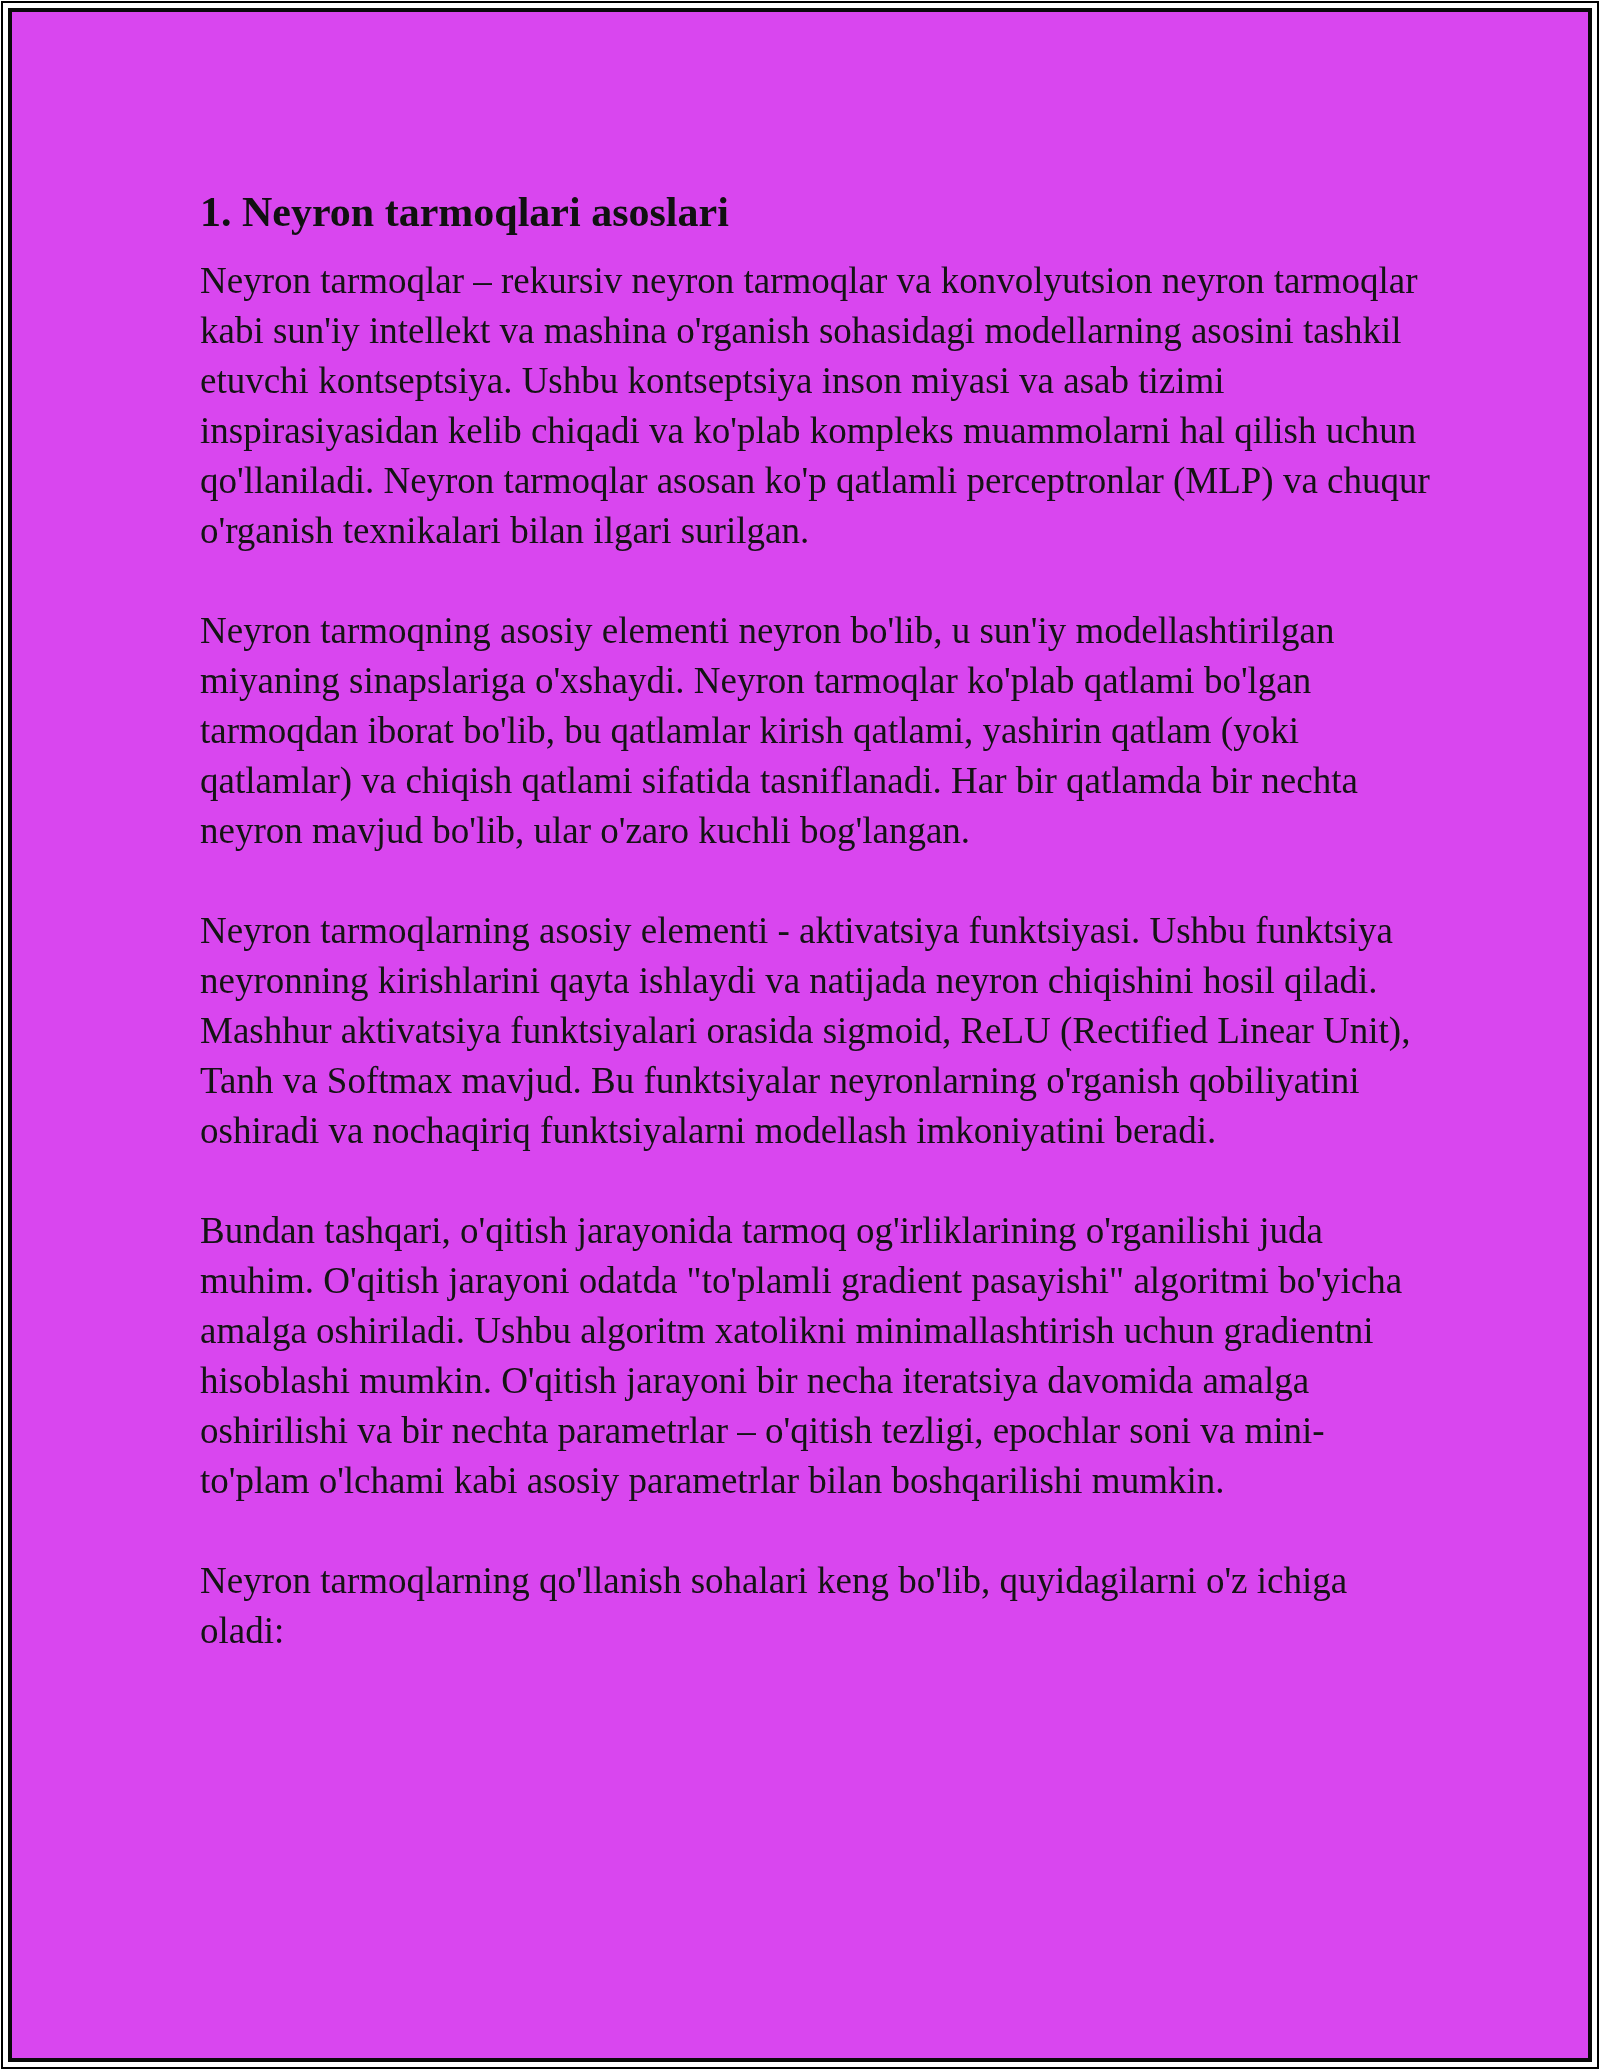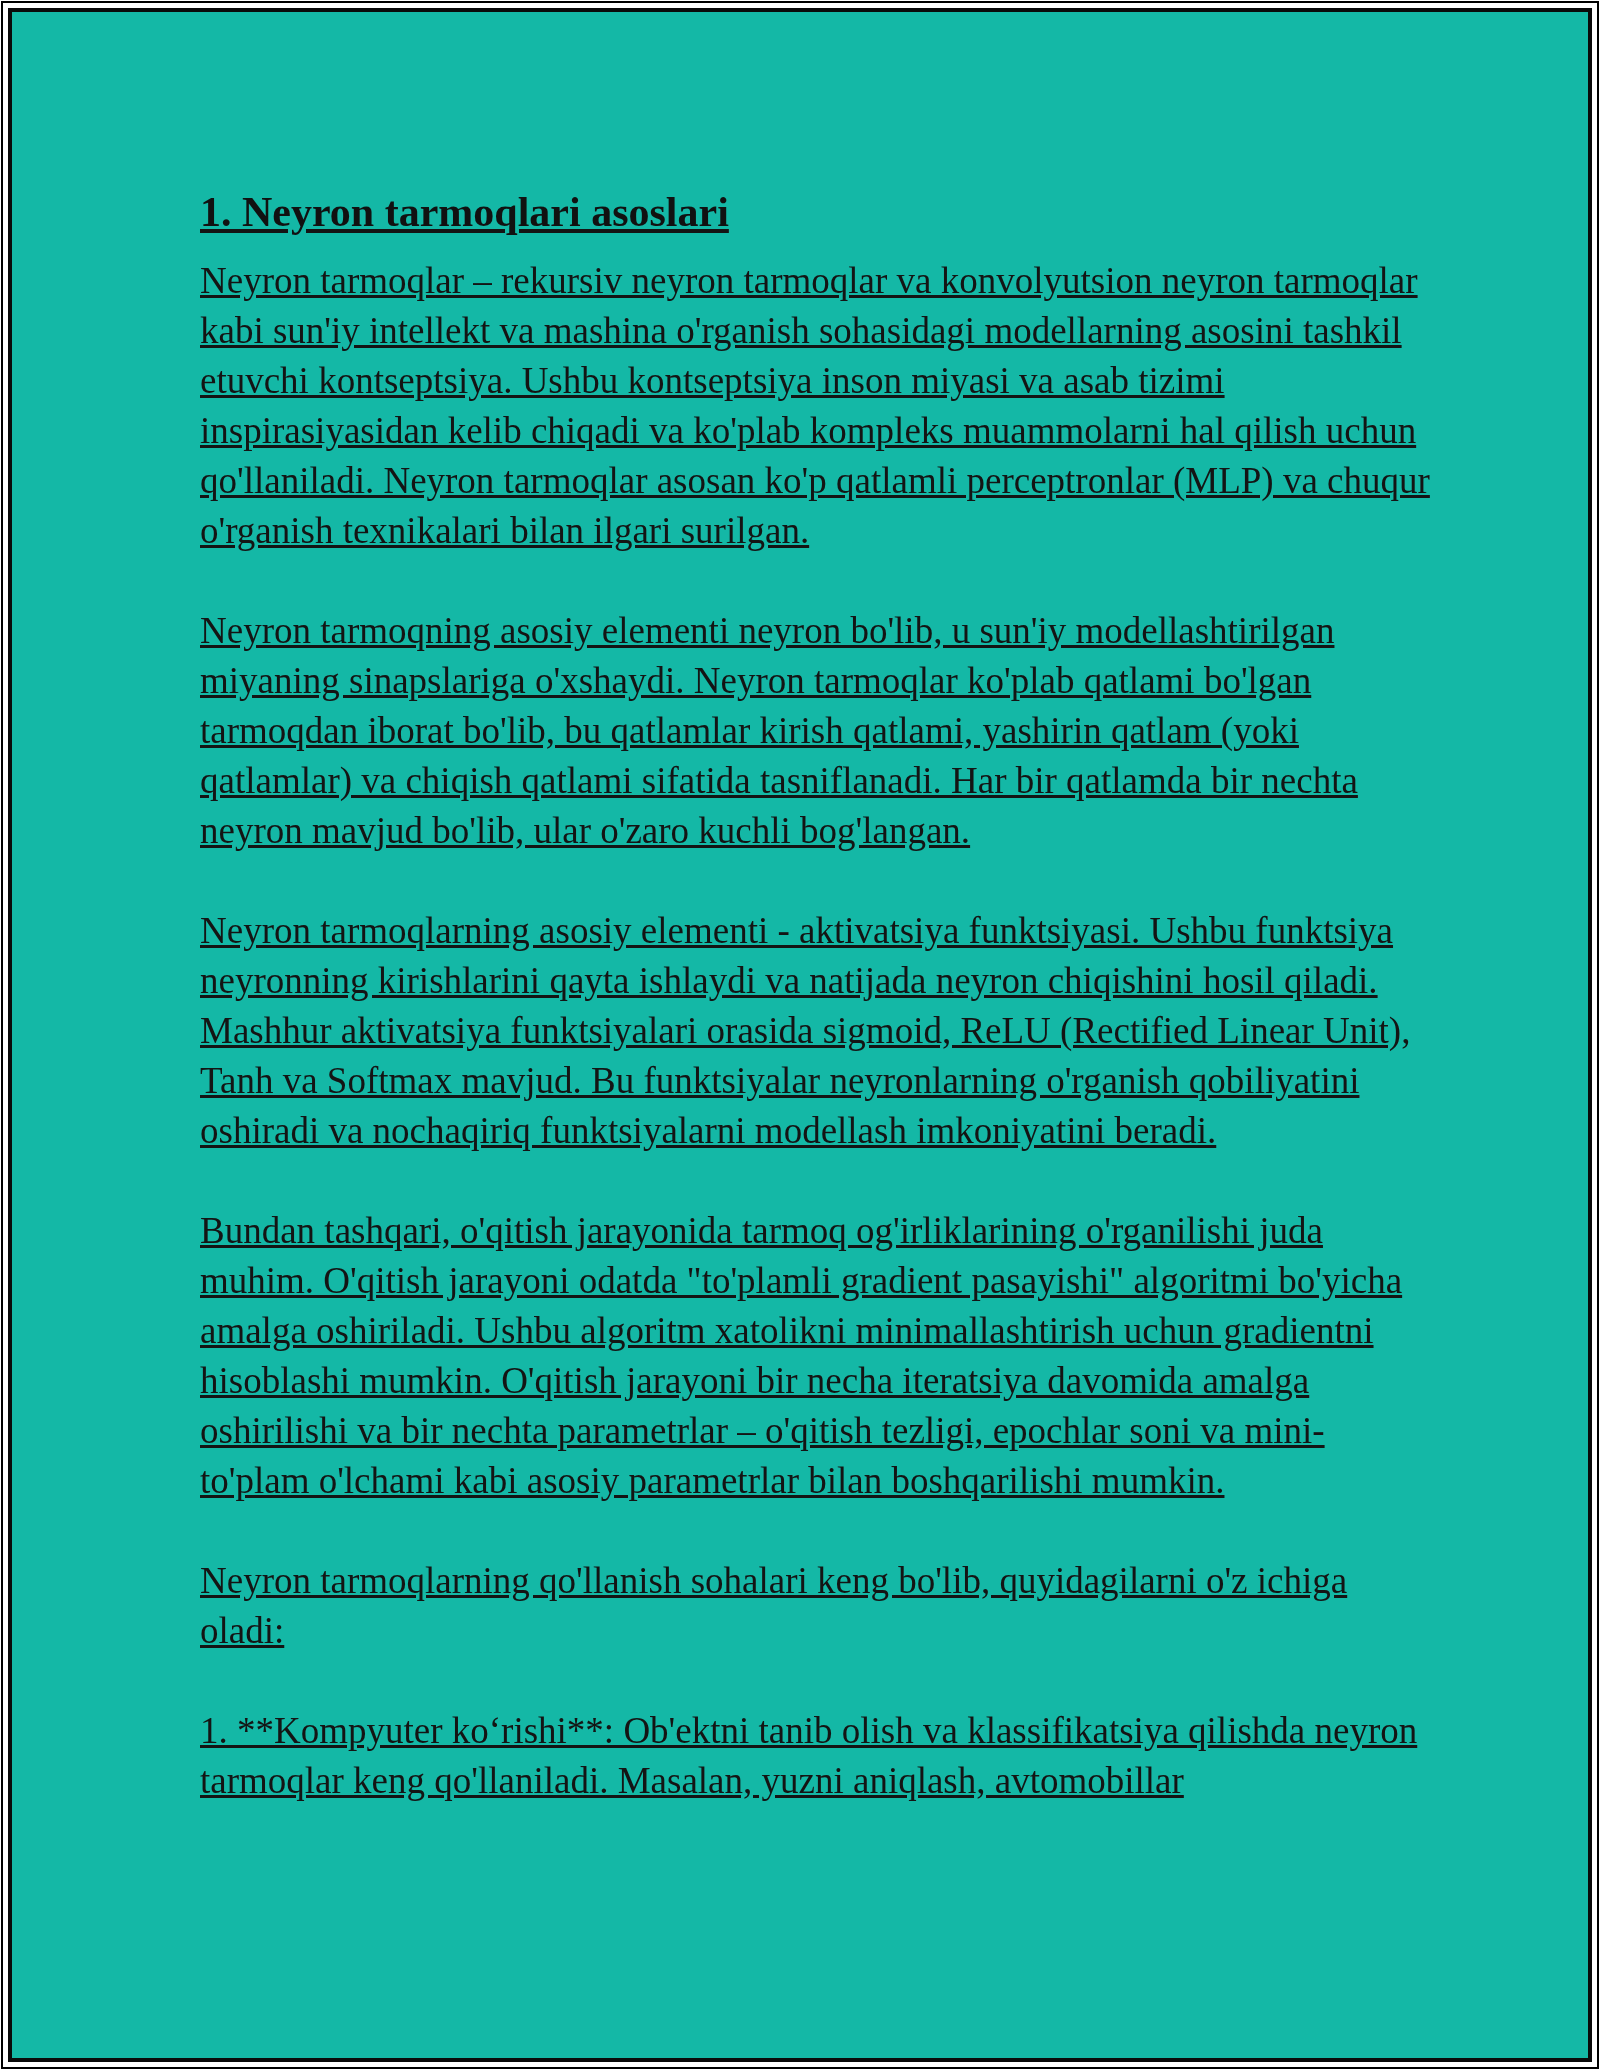--- a/index.html
+++ b/index.html
@@ -17,22 +17,21 @@
   .frame-outer {
     position: absolute;
     inset: 1px;
     border: 2px solid #000000;
   }
   .frame-inner {
     position: absolute;
     inset: 5px;
     border: 4px solid #0a0a0a;
     overflow: hidden;
-    background: #14b8a6;
-    text-decoration: underline;
+    background: #d946ef;
   }
   .content {
     box-sizing: border-box;
     width: 100%;
     height: 100%;
     padding: 175px 158px 0 188px;
   }
   .doc-heading {
     font-size: 42px;
     line-height: 50px;
@@ -53,16 +52,15 @@
 
 <div class="frame-outer">
   <div class="frame-inner">
     <div class="content">
       <h1 class="doc-heading">1. Neyron tarmoqlari asoslari</h1>
       <p class="doc-para">Neyron tarmoqlar – rekursiv neyron tarmoqlar va konvolyutsion neyron tarmoqlar kabi sun'iy intellekt va mashina o'rganish sohasidagi modellarning asosini tashkil etuvchi kontseptsiya. Ushbu kontseptsiya inson miyasi va asab tizimi inspirasiyasidan kelib chiqadi va ko'plab kompleks muammolarni hal qilish uchun qo'llaniladi. Neyron tarmoqlar asosan ko'p qatlamli perceptronlar (MLP) va chuqur o'rganish texnikalari bilan ilgari surilgan.</p>
       <p class="doc-para">Neyron tarmoqning asosiy elementi neyron bo'lib, u sun'iy modellashtirilgan miyaning sinapslariga o'xshaydi. Neyron tarmoqlar ko'plab qatlami bo'lgan tarmoqdan iborat bo'lib, bu qatlamlar kirish qatlami, yashirin qatlam (yoki qatlamlar) va chiqish qatlami sifatida tasniflanadi. Har bir qatlamda bir nechta neyron mavjud bo'lib, ular o'zaro kuchli bog'langan.</p>
       <p class="doc-para">Neyron tarmoqlarning asosiy elementi - aktivatsiya funktsiyasi. Ushbu funktsiya neyronning kirishlarini qayta ishlaydi va natijada neyron chiqishini hosil qiladi. Mashhur aktivatsiya funktsiyalari orasida sigmoid, ReLU (Rectified Linear Unit), Tanh va Softmax mavjud. Bu funktsiyalar neyronlarning o'rganish qobiliyatini oshiradi va nochaqiriq funktsiyalarni modellash imkoniyatini beradi.</p>
       <p class="doc-para">Bundan tashqari, o'qitish jarayonida tarmoq og'irliklarining o'rganilishi juda muhim. O'qitish jarayoni odatda "to'plamli gradient pasayishi" algoritmi bo'yicha amalga oshiriladi. Ushbu algoritm xatolikni minimallashtirish uchun gradientni hisoblashi mumkin. O'qitish jarayoni bir necha iteratsiya davomida amalga oshirilishi va bir nechta parametrlar – o'qitish tezligi, epochlar soni va mini-to'plam o'lchami kabi asosiy parametrlar bilan boshqarilishi mumkin.</p>
       <p class="doc-para">Neyron tarmoqlarning qo'llanish sohalari keng bo'lib, quyidagilarni o'z ichiga oladi:</p>
-      <p class="doc-para">1. **Kompyuter koʻrishi**: Ob'ektni tanib olish va klassifikatsiya qilishda neyron tarmoqlar keng qo'llaniladi. Masalan, yuzni aniqlash, avtomobillar</p>
     </div>
   </div>
 </div>
 
 </body></html>

